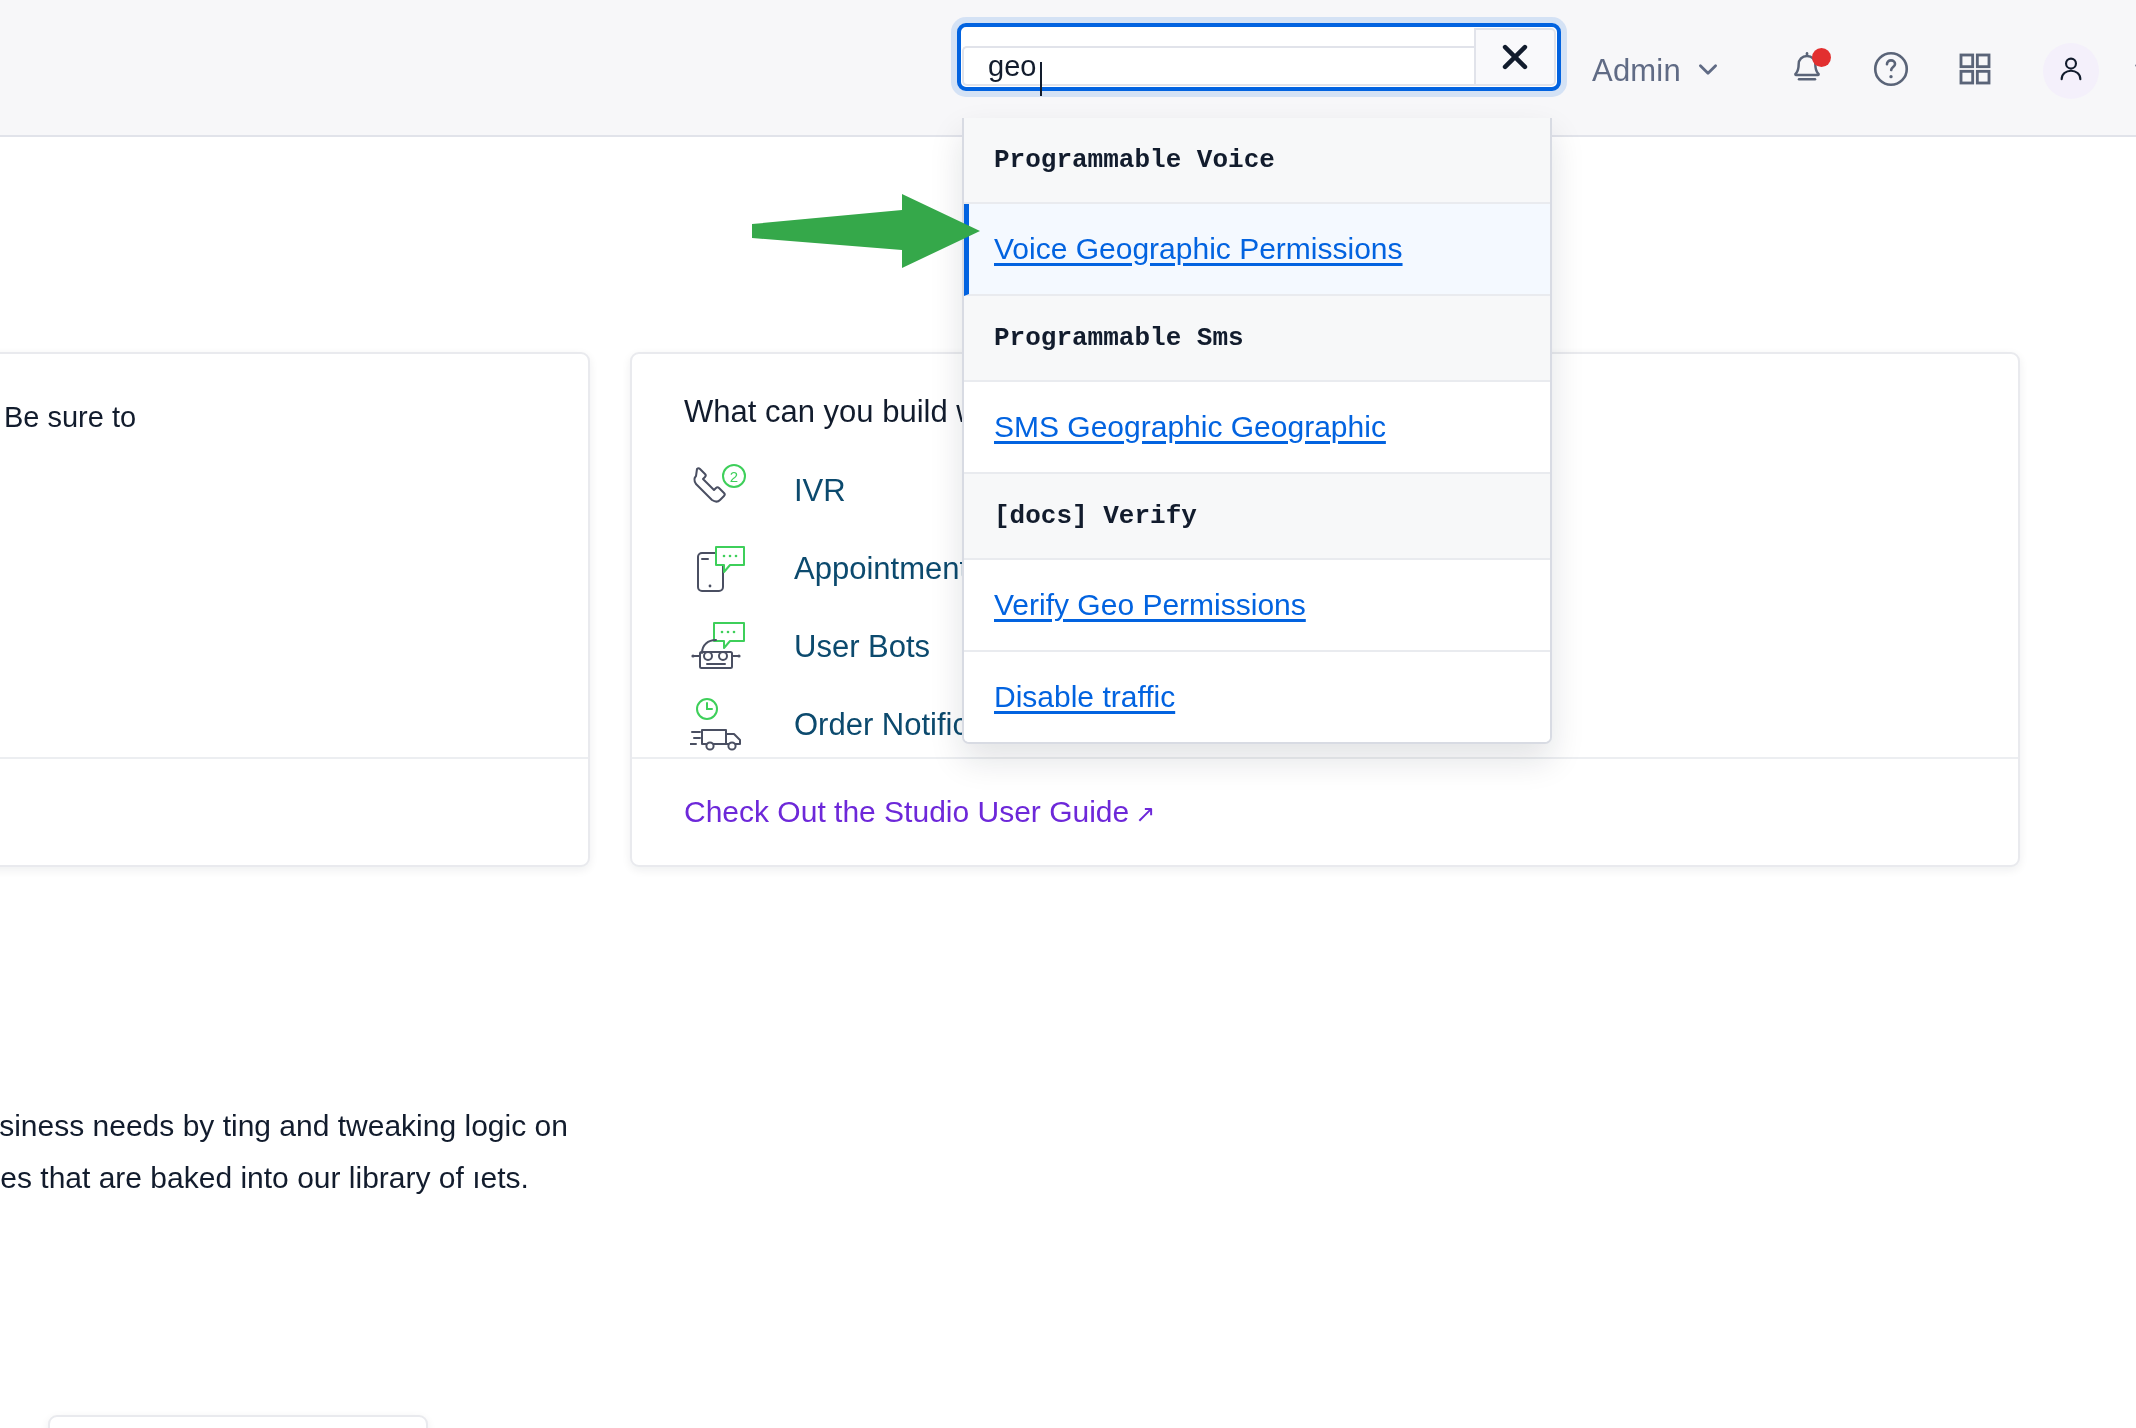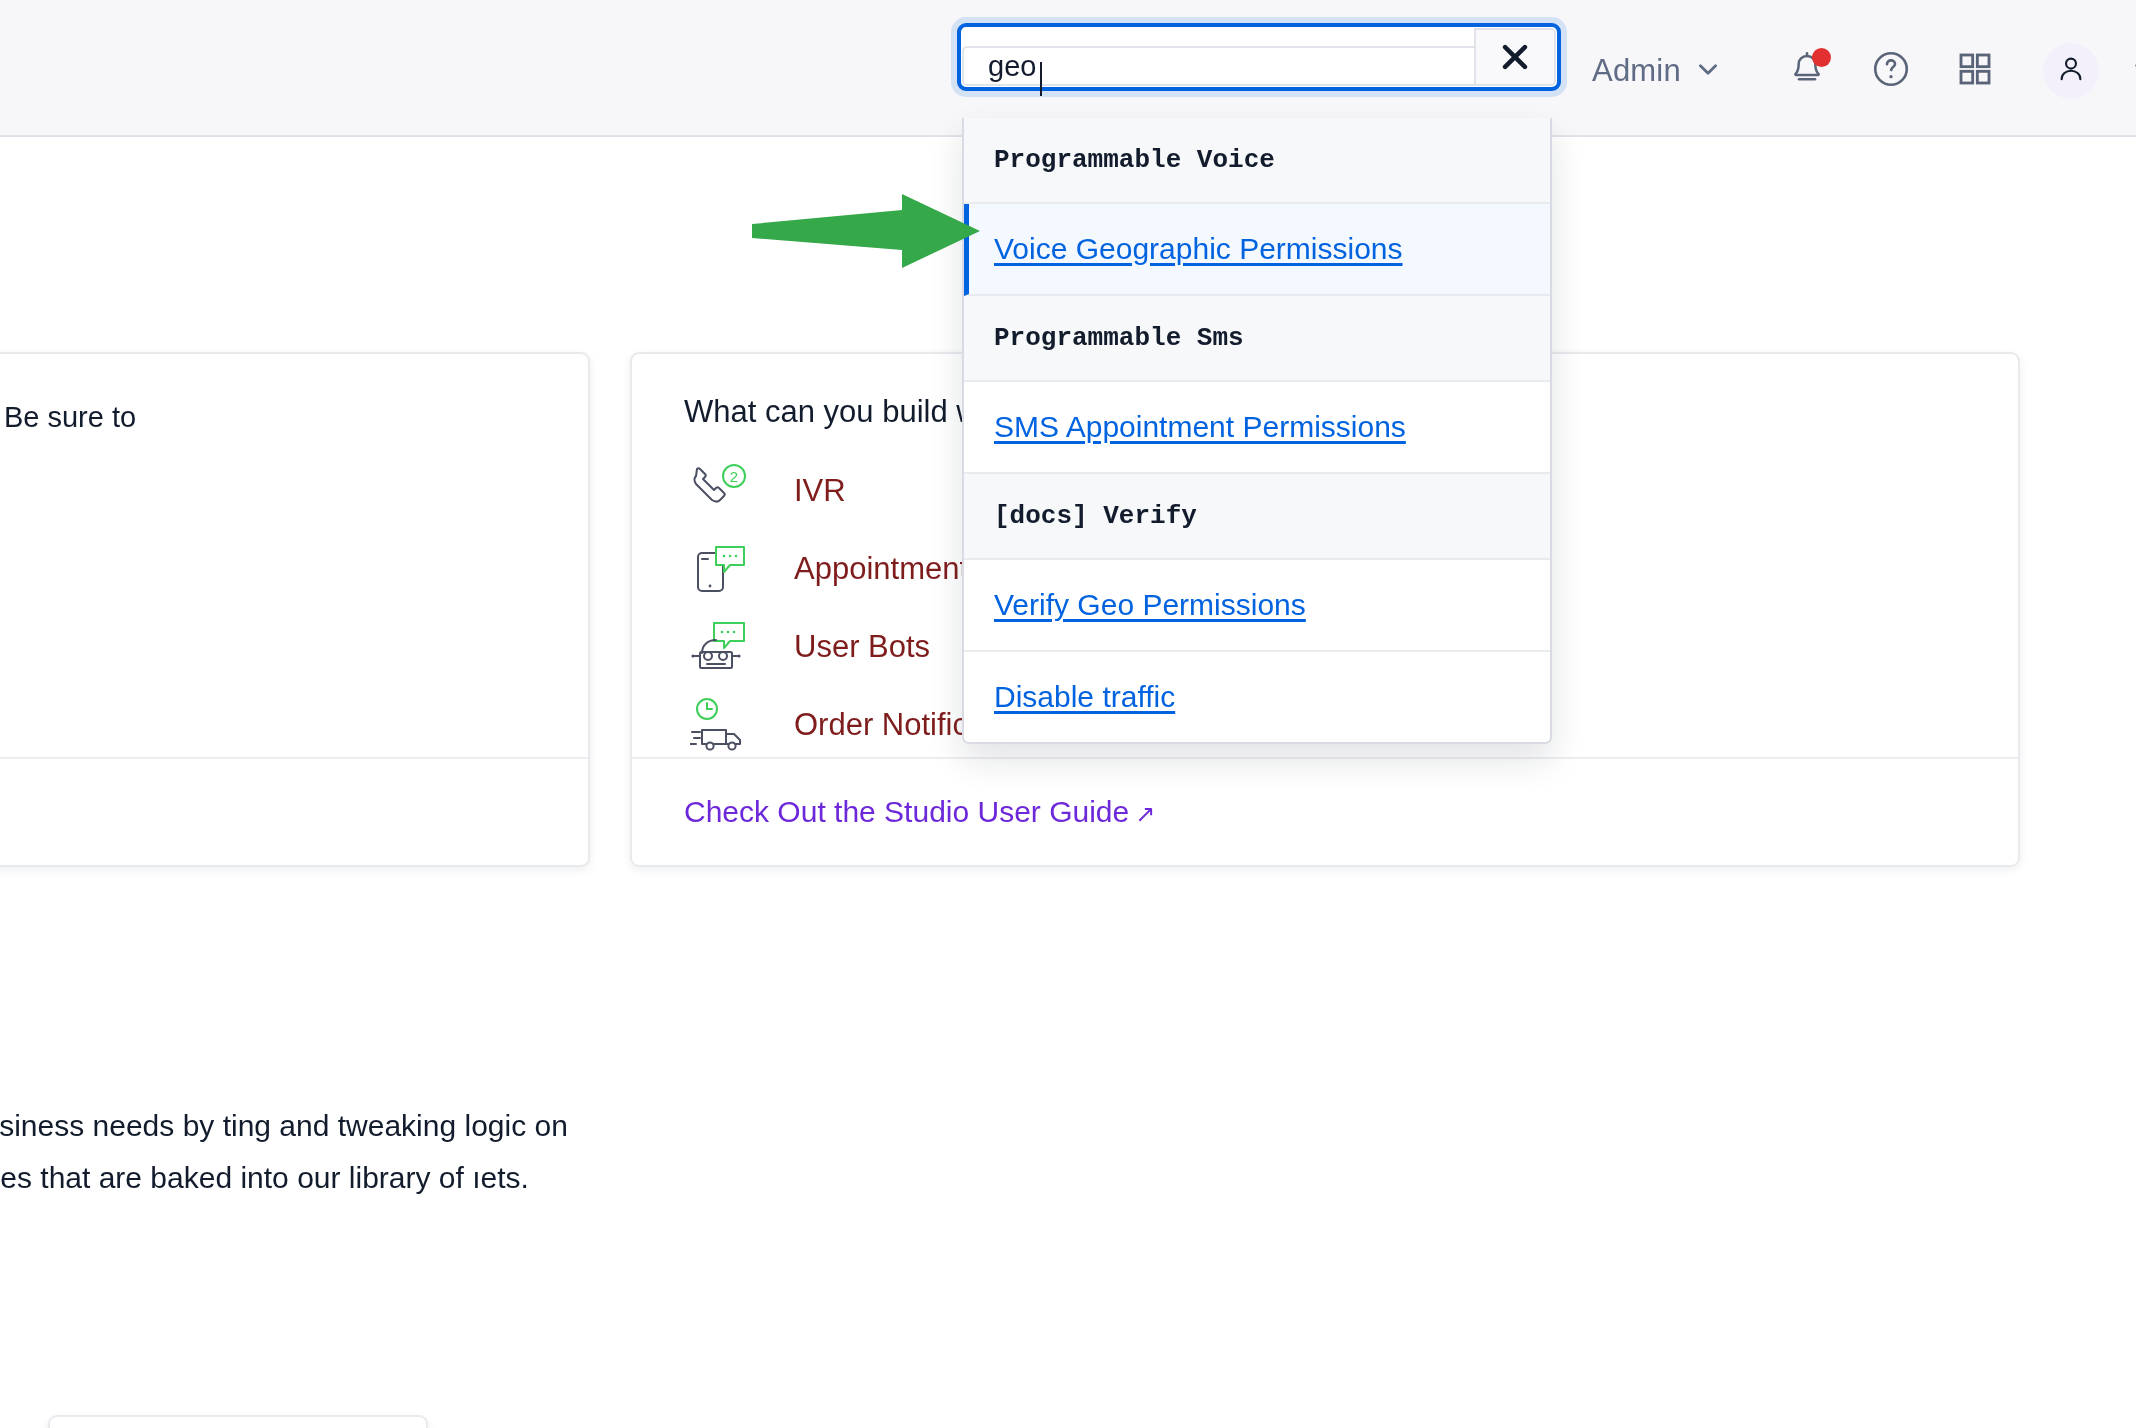--- a/index.html
+++ b/index.html
@@ -258,21 +258,21 @@
   }
   .build-icon {
     width: 74px;
     flex: 0 0 74px;
     display: flex;
     align-items: center;
     justify-content: center;
   }
   .build-label {
     font-size: 31px;
-    color: #7f1d1d;
+    color: #0c4a6e;
     margin-left: 36px;
   }
 
   
   .sec-heading {
     position: absolute;
     left: -316px;
     top: 1035px;
     width: 906px;
     font-size: 36px;
@@ -385,21 +385,21 @@
 
 <div class="dropdown">
 
   <div class="dd-section-header">Programmable Voice</div>
   <div class="dd-item selected">
     <span class="dd-link">Voice Geographic Permissions</span>
   </div>
 
   <div class="dd-section-header">Programmable Sms</div>
   <div class="dd-item">
-    <span class="dd-link">SMS Appointment Permissions</span>
+    <span class="dd-link">SMS Geographic Geographic</span>
   </div>
 
   <div class="dd-section-header">[docs] Verify</div>
   <div class="dd-item">
     <span class="dd-link">Verify Geo Permissions</span>
   </div>
   <div class="dd-item">
     <span class="dd-link">Disable traffic</span>
   </div>
 

